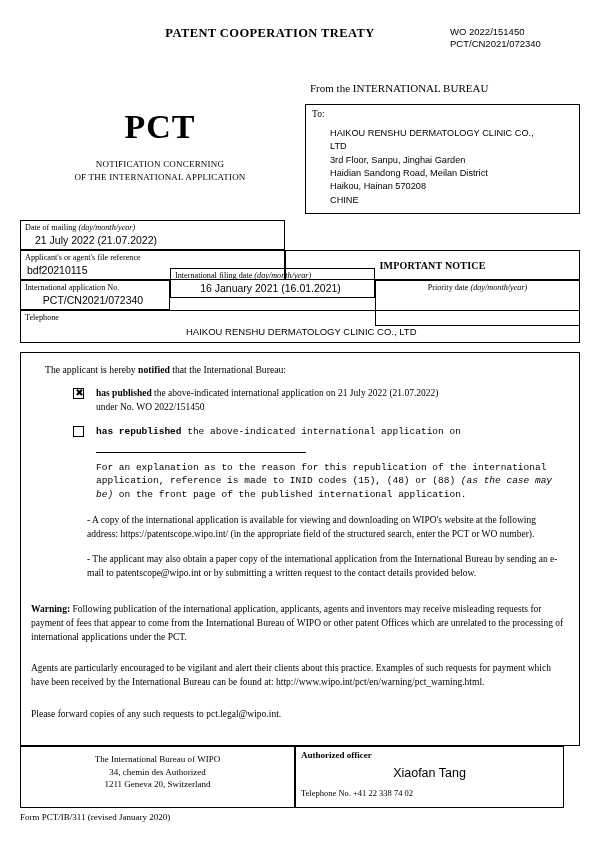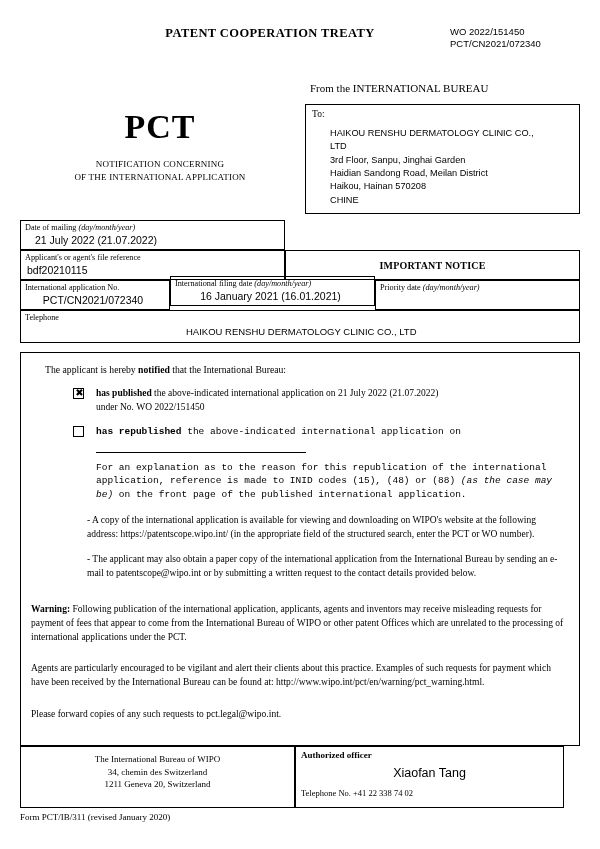--- a/index.html
+++ b/index.html
@@ -122,22 +122,22 @@
   .box-mailing { top: 220px; left: 20px; width: 265px; height: 30px; }
   .box-ref     { top: 250px; left: 20px; width: 265px; height: 30px; }
   .box-notice  { top: 250px; left: 285px; width: 295px; height: 30px;
                  display: flex; align-items: center; justify-content: center; }
   .notice-text {
     font-weight: bold;
     font-size: 10px;
     letter-spacing: 0.2px;
   }
   .box-appno   { top: 280px; left: 20px; width: 150px; height: 30px; }
-  .box-filing  { top: 276px; left: 170px; width: 205px; height: 30px; }
-  .box-priority{ top: 280px; left: 375px; width: 205px; height: 30px; }
+  .box-filing  { top: 268px; left: 170px; width: 205px; height: 30px; }
+  .box-priority{ top: 280px; left: 375px; width: 205px; height: 46px; text-align: center; }
   .box-applicant { top: 310px; left: 20px; width: 560px; height: 33px; }
   .box-applicant .val {
     font-family: "Liberation Sans", sans-serif;
     font-size: 9.5px;
     padding-left: 165px;
     padding-top: 3px;
   }
 
   .centered-val { text-align: center; }
 
@@ -367,21 +367,21 @@
 
     <div class="warning-para" style="margin-top:22px;">
       <b>Warning:</b><span> Following publication of the international application, applicants, agents and inventors may receive misleading requests for payment of fees that appear to come from the International Bureau of WIPO or other patent Offices which are unrelated to the processing of international applications under the PCT.</span>
     </div>
     <div class="warning-para">Agents are particularly encouraged to be vigilant and alert their clients about this practice. Examples of such requests for payment which have been received by the International Bureau can be found at: http://www.wipo.int/pct/en/warning/pct_warning.html.</div>
     <div class="warning-para">Please forward copies of any such requests to pct.legal@wipo.int.</div>
   </div>
 
   <div class="footer-left">
     <div>The International Bureau of WIPO</div>
-    <div>34, chemin des Switzerland</div>
+    <div>34, chemin des Authorized</div>
     <div>1211 Geneva 20, Switzerland</div>
   </div>
 
   <div class="footer-right">
     <div class="officer-label">Authorized officer</div>
     <div class="officer-name">Xiaofan Tang</div>
     <div class="officer-contact">Telephone No. +41 22 338 74 02</div>
   </div>
 
   <div class="form-footer">Form PCT/IB/311 (revised January 2020)</div>

